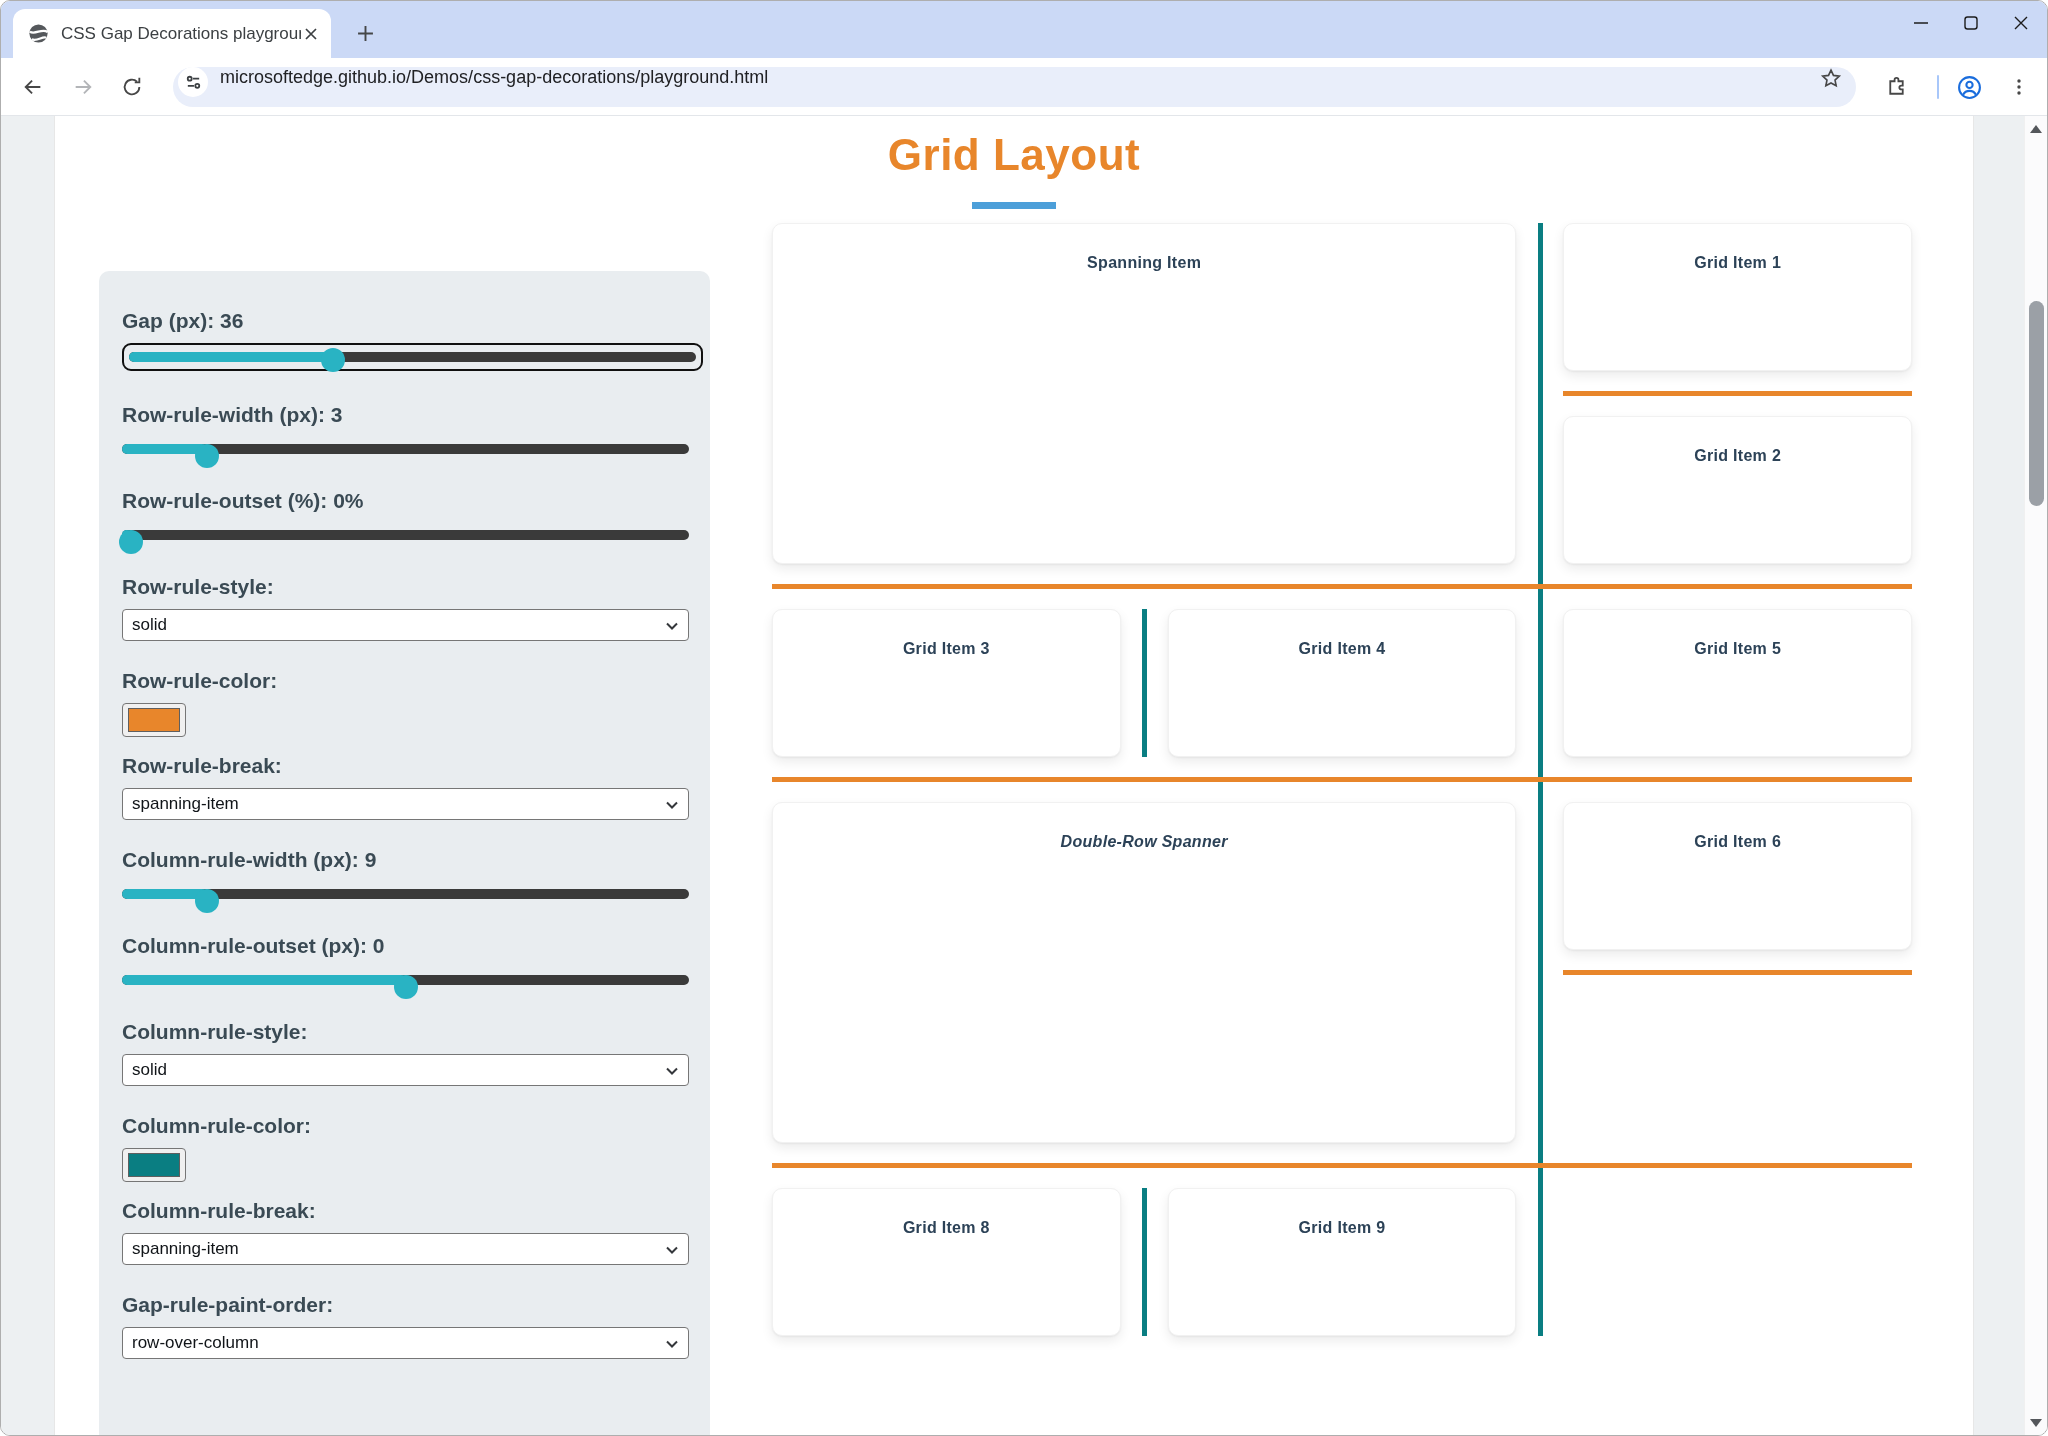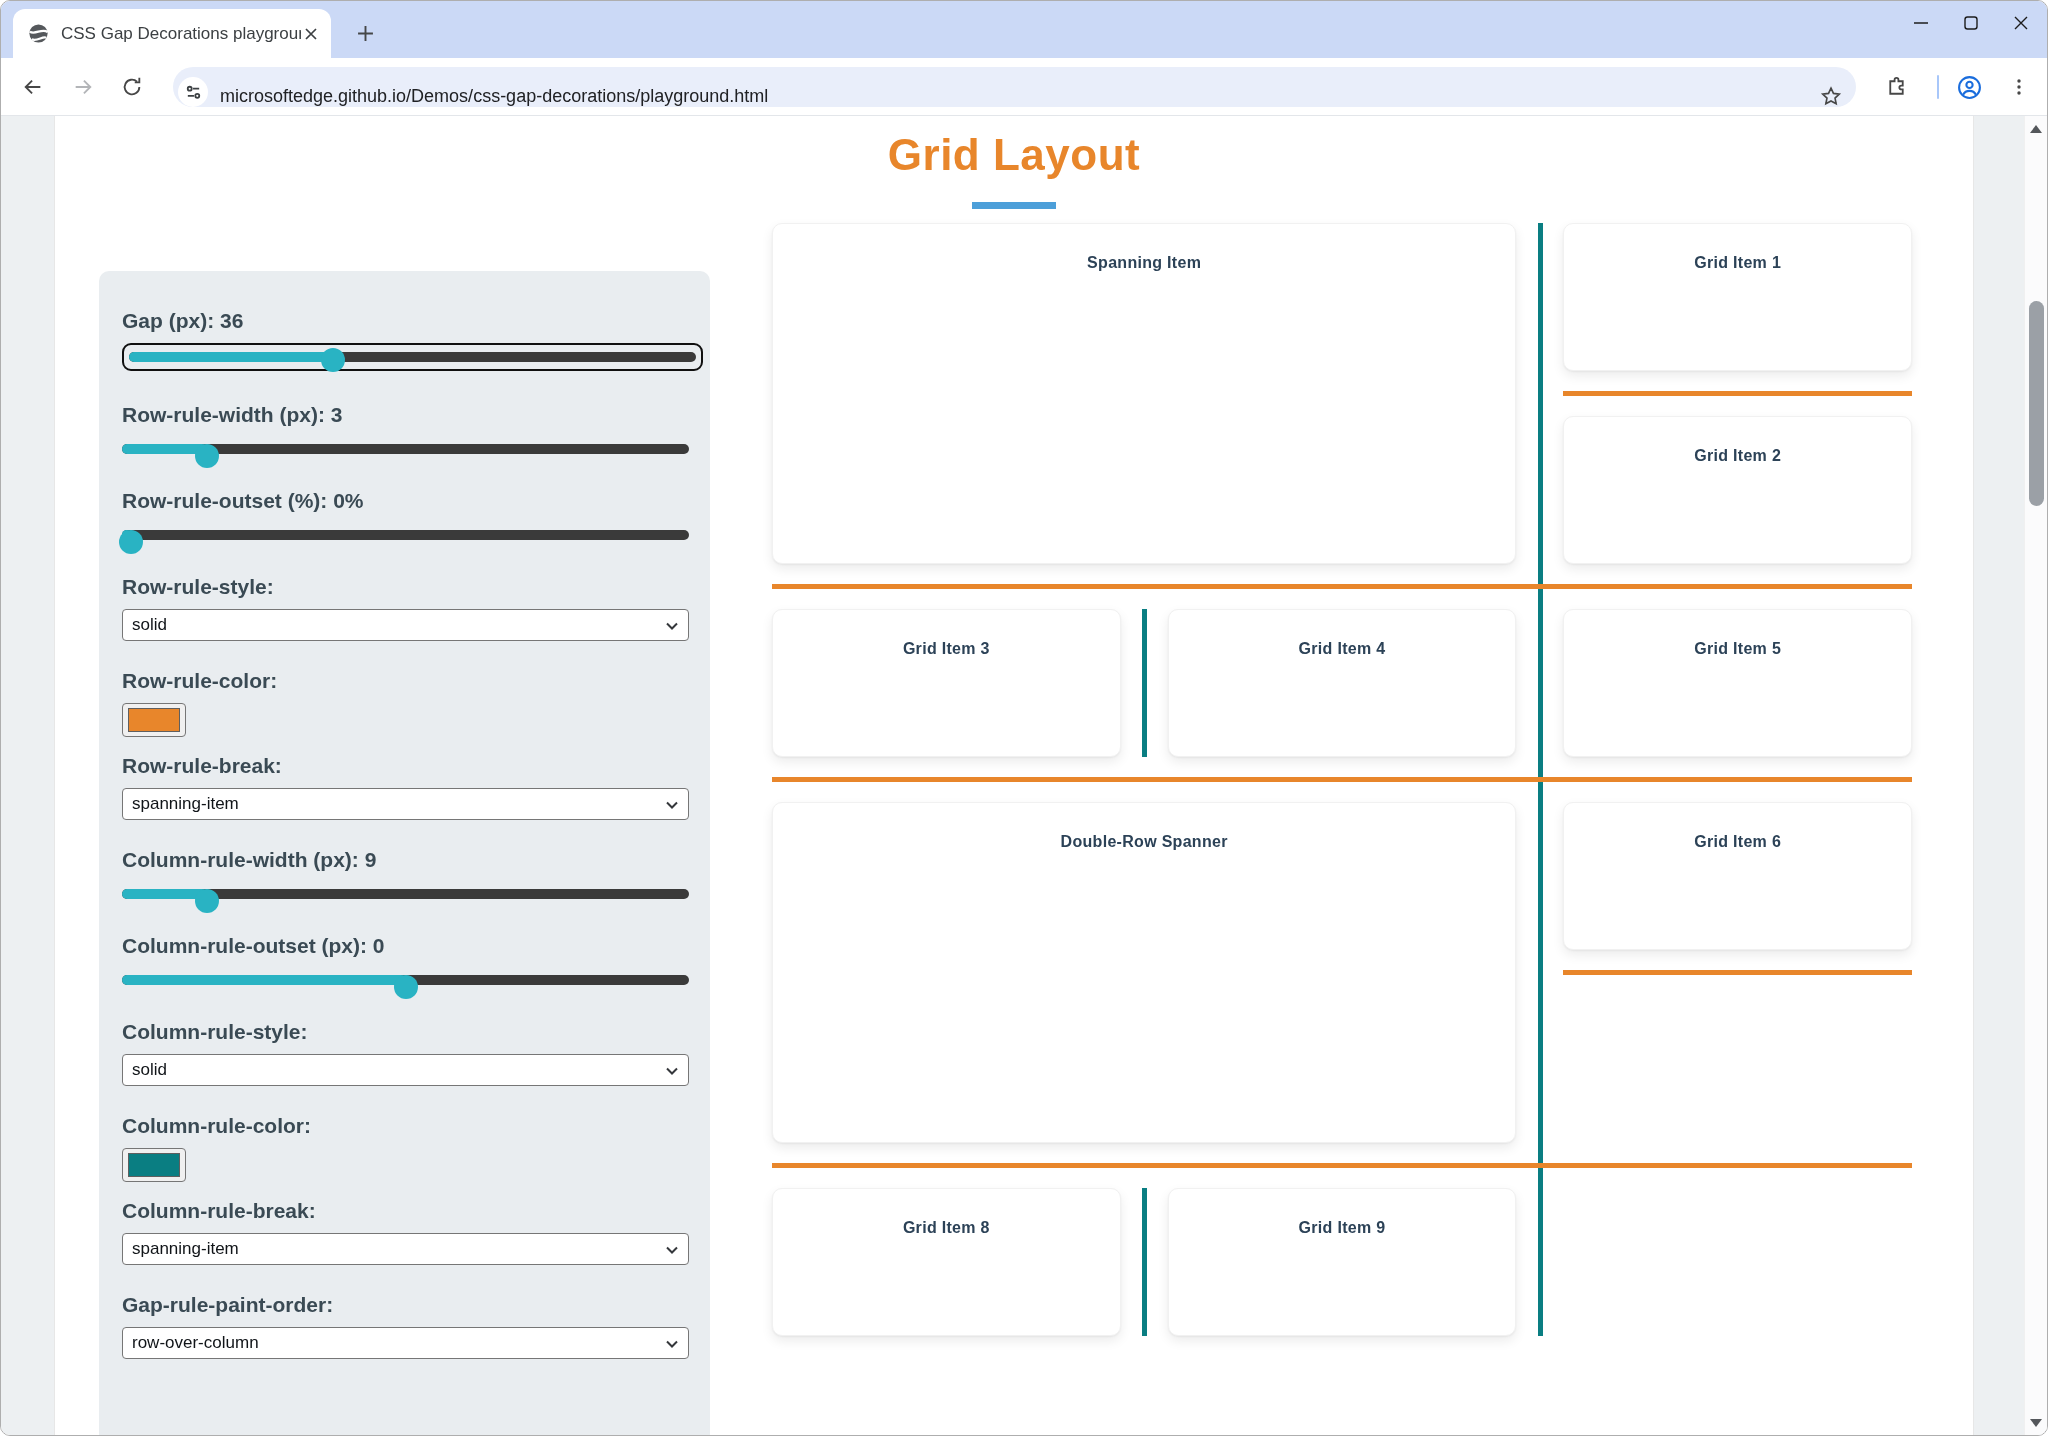--- a/index.html
+++ b/index.html
@@ -11,21 +11,21 @@
   .tab{position:absolute;left:12px;top:8px;width:318px;height:49px;background:#fff;border-radius:12px 12px 0 0;display:flex;align-items:center;padding:0 10px 0 14px;}
   .tab-title{flex:1;font-size:17px;color:#3c4043;white-space:nowrap;overflow:hidden;}
   .tab-close{width:20px;height:20px;display:flex;align-items:center;justify-content:center;border-radius:50%;}
   .newtab{position:absolute;left:350px;top:18px;width:28px;height:28px;display:flex;align-items:center;justify-content:center;}
   .wincontrols{position:absolute;right:18px;top:14px;display:flex;gap:34px;align-items:center;}
   .wincontrols svg{display:block;}
 
   
   .toolbar{position:relative;height:58px;background:#fff;border-bottom:1px solid #e3e6ea;}
   .navbtn{position:absolute;top:12px;width:34px;height:34px;display:flex;align-items:center;justify-content:center;border-radius:50%;}
-  .urlbar{position:absolute;left:172px;top:9px;width:1683px;height:40px;background:var(--urlbar-bg,#e9eefa);border-radius:20px;display:flex;align-items:flex-end;padding:0 14px 0 5px;}
+  .urlbar{position:absolute;left:172px;top:9px;width:1683px;height:40px;background:var(--urlbar-bg,#e9eefa);border-radius:20px;display:flex;align-items:flex-start;padding:0 14px 0 5px;}
   .siteinfo{width:30px;height:30px;background:#fff;border-radius:50%;display:flex;align-items:center;justify-content:center;margin-right:12px;flex:none;}
   .url-text{flex:1;font-size:18px;color:#202124;white-space:nowrap;overflow:hidden;}
   .tool-right{position:absolute;top:12px;height:34px;display:flex;align-items:center;justify-content:center;width:34px;}
   .divider{position:absolute;left:1936px;top:17px;width:2px;height:24px;background:#a8c7fa;border-radius:1px;}
 
   
   .content{position:relative;height:1320px;background:var(--body-strip,#edf0f2);}
   .page{position:absolute;left:53px;top:0;width:1920px;height:100%;background:#fff;border-left:1px solid #e7e7e7;border-right:1px solid #e7e7e7;}
   .page-title{margin:0;padding-top:14px;text-align:center;font-size:44px;font-weight:700;color:var(--title-orange,#e8862b);letter-spacing:.5px;}
   .title-underline{width:84px;height:7px;background:var(--underline-blue,#4c9fd9);margin:22px auto 0 auto;}
@@ -47,21 +47,21 @@
   .selectbox .sel-text{font-size:17px;color:#101418;}
   .selectbox svg{position:absolute;right:9px;top:9px;}
   .swatch{width:64px;height:34px;background:#f0f0f0;border:1px solid #767676;border-radius:4px;padding:4px 5px;}
   .swatch .well{width:100%;height:100%;border:1px solid #5f5f5f;}
 
   
   .gridwrap{position:absolute;left:717px;top:107px;width:1140px;height:1113px;}
   .grid{display:grid;grid-template-columns:repeat(3,1fr);grid-auto-rows:148px;column-gap:47px;row-gap:45px;position:relative;z-index:0;}
   .card{background:#fff;border:1px solid #f1f1f1;border-radius:10px;box-shadow:0 1px 2px rgba(0,0,0,.05),0 5px 12px rgba(0,0,0,.08);text-align:center;padding-top:30px;font-size:16px;font-weight:700;color:var(--card-text,#2c4257);letter-spacing:.3px;}
   .s-span{grid-column:1/3;grid-row:1/3;}
-  .d-span{grid-column:1/3;grid-row:4/6;}
+  .d-span{grid-column:1/3;grid-row:4/6;font-style:italic;}
   .c3{grid-column:3;}
   .rule-row{position:absolute;height:5px;background:var(--row-rule,#e8862b);z-index:2;}
   .rule-col{position:absolute;width:5px;background:var(--column-rule,#0a7e82);z-index:1;}
 
   
   .scrollbar{position:absolute;right:0;top:0;width:23px;height:100%;background:#fbfbfc;border-left:1px solid #f0f0f0;}
   .sb-arrow{position:absolute;left:3px;width:16px;height:16px;display:flex;align-items:center;justify-content:center;}
   .sb-thumb{position:absolute;left:4px;top:185px;width:15px;height:205px;background:#9ba0a6;border-radius:8px;}
 </style>
 </head>

